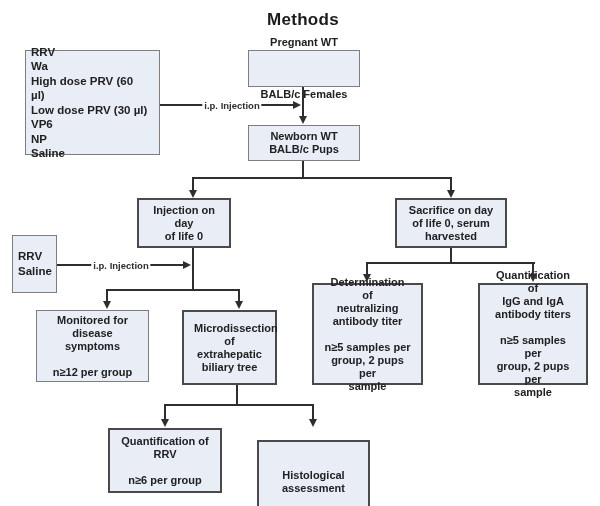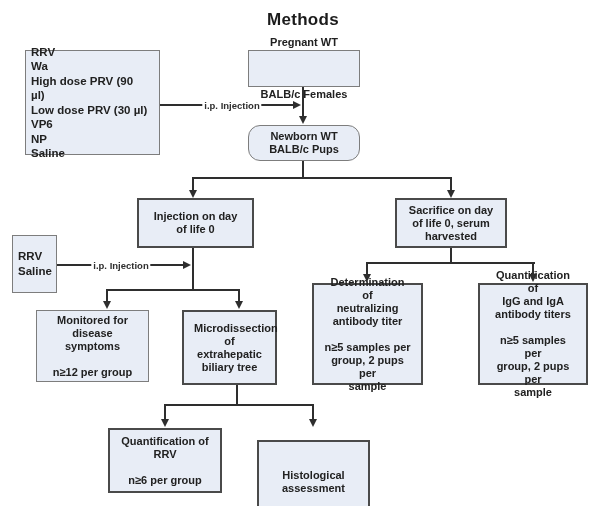--- a/index.html
+++ b/index.html
@@ -43,22 +43,22 @@
     text-align: center;
     padding: 10px;
   }
   .box.dark { border: 2px solid var(--box-border-dark); }
   .box.left { align-items: flex-start; text-align: left; padding-left: 5px; }
   .box .line { width: 100%; }
   .box.left .line { width: auto; }
 
   #b-inoculum  { left: 25px;  top: 50px;  width: 135px; height: 105px; font-size: 11.5px; line-height: 14.5px; }
   #b-pregnant  { left: 248px; top: 50px;  width: 112px; height: 37px; gap: 39px; }
-  #b-newborn   { left: 248px; top: 125px; width: 112px; height: 36px; border-radius: 12px; }
-  #b-injection { left: 137px; top: 198px; width: 117px; height: 50px; }
+  #b-newborn   { left: 248px; top: 125px; width: 112px; height: 36px; }
+  #b-injection { left: 137px; top: 198px; width: 94px; height: 50px; }
   #b-sacrifice { left: 395px; top: 198px; width: 112px; height: 50px; }
   #b-rrvsaline { left: 12px;  top: 235px; width: 45px;  height: 58px; font-size: 11.5px; line-height: 15px; }
   #b-monitored { left: 36px;  top: 310px; width: 113px; height: 72px; }
   #b-microdiss { left: 182px; top: 310px; width: 95px;  height: 75px; }
   #b-neutral   { left: 312px; top: 283px; width: 111px; height: 102px; }
   #b-iggiga    { left: 478px; top: 283px; width: 110px; height: 102px; }
   #b-quantrrv  { left: 108px; top: 428px; width: 114px; height: 65px; }
   #b-histo     { left: 257px; top: 428px; width: 113px; height: 84px; margin-top: 12px; }
 
   .hline, .vline { position: absolute; background: var(--line); }
@@ -90,21 +90,21 @@
 </head>
 <body>
 
 <div class="canvas">
 
   <div class="page-title">Methods</div>
 
   <div class="box left" id="b-inoculum">
       <div class="line">RRV</div>
       <div class="line">Wa</div>
-      <div class="line">High dose PRV (90 µl)</div>
+      <div class="line">High dose PRV (60 µl)</div>
       <div class="line">Low dose PRV (30 µl)</div>
       <div class="line">VP6</div>
       <div class="line">NP</div>
       <div class="line">Saline</div>
     </div>
   <div class="box" id="b-pregnant">
       <div class="line">Pregnant WT</div>
       <div class="line">BALB/c Females</div>
     </div>
   <div class="box" id="b-newborn">

